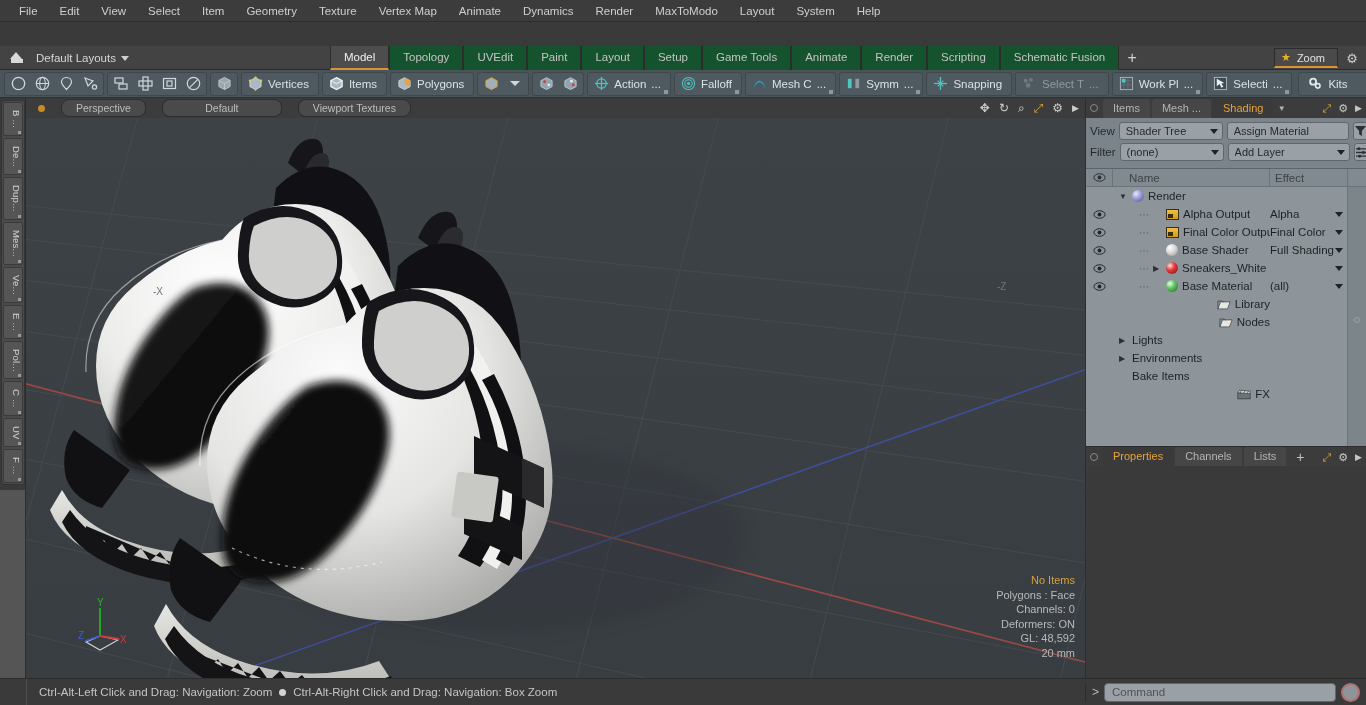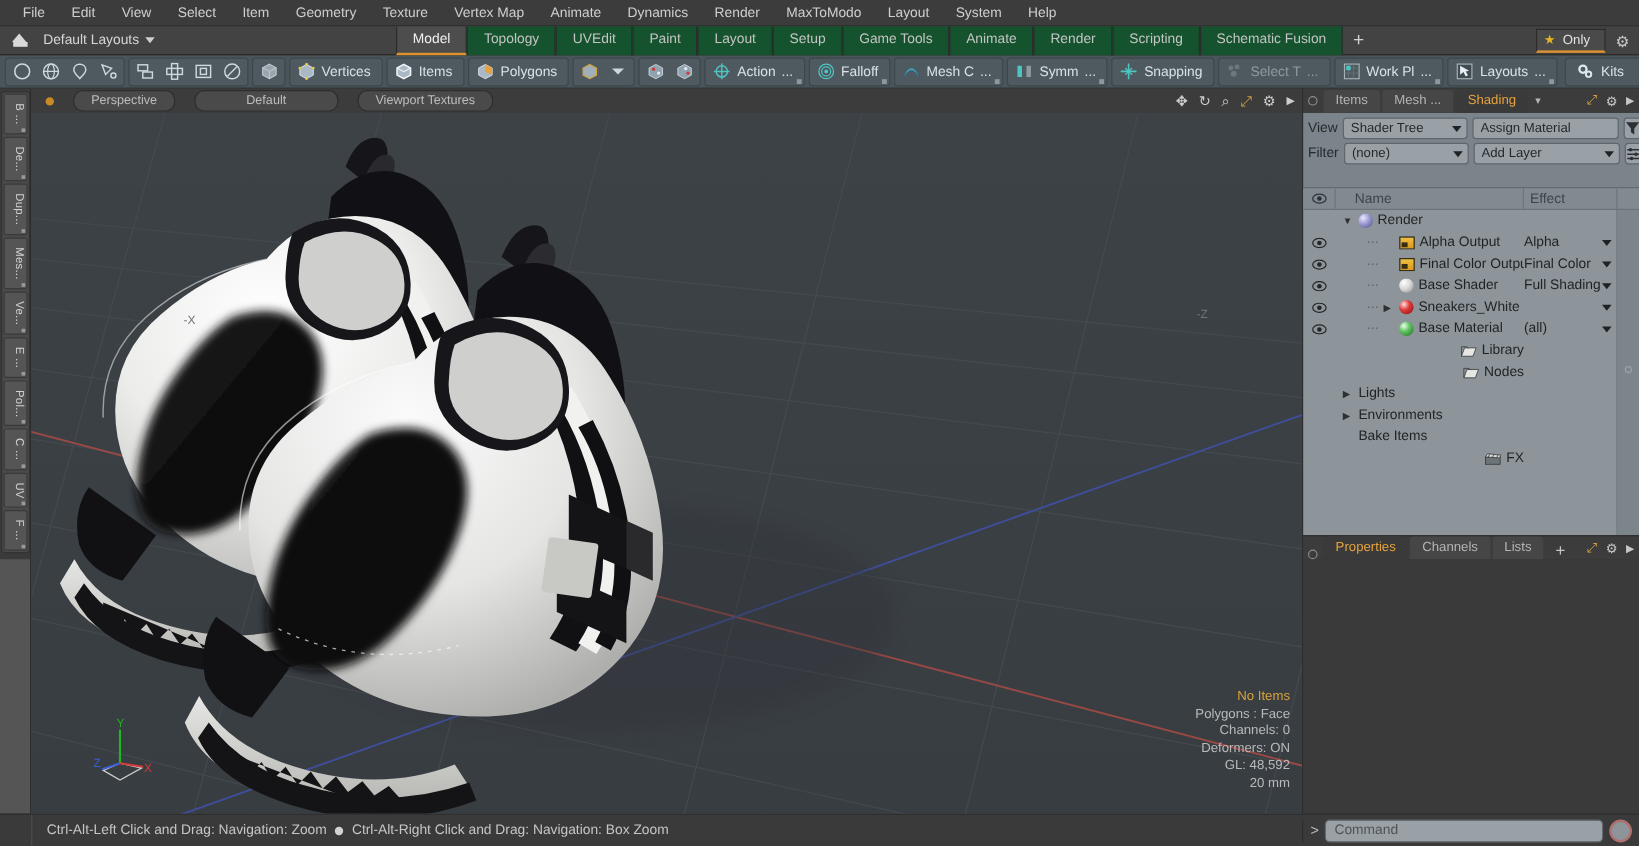--- a/index.html
+++ b/index.html
@@ -17,21 +17,21 @@
   
   .menubar{
     height:22px; background:#3c3c3c; display:flex; align-items:center;
     padding-left:8px; border-bottom:1px solid #2e2e2e; flex:none;
   }
   .menubar .mi{ padding:0 11px; line-height:22px; font-size:11.5px; color:#cfcfcf; white-space:nowrap; }
 
   
   .layoutbar{
     height:24px; background:#434343; display:flex; align-items:center; flex:none;
-    border-bottom:1px solid #2c2c2c; position:relative;
+    border-bottom:1px solid #2c2c2c; position:relative;margin-top:24px;
   }
   .lb-left{ display:flex; align-items:center; padding-left:6px; }
   .tri-up{
     width:0;height:0;border-left:6px solid transparent;border-right:6px solid transparent;
     border-bottom:7px solid #d8d8d8; margin-right:2px;
   }
   .tri-stem{ width:12px;height:4px;background:#d8d8d8; }
   .up-icon{ display:flex; flex-direction:column; align-items:center; margin:0 8px 0 4px; }
   .layout-name{ font-size:11.5px; color:#d6d6d6; margin-left:4px; }
   .caret-sm{
@@ -126,21 +126,21 @@
     height:20px; background:#3c3c3c; display:flex; align-items:center; gap:2px; padding-left:4px;
     position:relative; flex:none;
   }
   .pt-dot{ width:8px;height:8px;border-radius:50%;border:1px solid #8a8a8a; background:#3c3c3c; margin-right:3px;}
   .ptab{ padding:1px 10px; font-size:11px; color:#b4b4b4; background:#464646; border-radius:3px 3px 0 0; line-height:17px;}
   .ptab.active{ color:#e5a33d; background:#3a3a3a; }
   .pt-right{ position:absolute; right:4px; top:0; height:20px; display:flex; align-items:center; gap:7px; color:#c6c6c6; font-size:11px; }
 
   .shaderctl{ background:#7b848a; padding:4px 4px 3px 4px; flex:none; }
   .ctlrow{ display:flex; align-items:center; gap:4px; margin-bottom:3px; }
-  .ctlrow:last-child{ margin-bottom:16px; }
+  .ctlrow:last-child{ margin-bottom:4px; }
   .ctl-lbl{ width:34px; font-size:11.5px; color:#26292b; }
   .combo{
     flex:none; height:18px; background:#9aa1a6; border:1px solid #5f676c; border-radius:3px;
     display:flex; align-items:center; justify-content:space-between; padding:0 4px 0 6px;
     font-size:11px; color:#26292b;
   }
   .combo.c1{ width:104px; } .combo.c2{ width:122px; }
   .combo .cv{ white-space:nowrap; overflow:hidden; }
   .sq-btn{ width:20px; height:18px; background:#9aa1a6; border:1px solid #5f676c; border-radius:3px;
            display:flex; align-items:center; justify-content:center; }
@@ -169,21 +169,21 @@
   .imgico:after{ content:''; position:absolute; left:1px; bottom:1px; width:5px;height:4px;background:#3a2e12; }
   .folder{ width:14px;height:11px; flex:none;}
   .twisty{ width:9px; display:inline-block; color:#2c3032; font-size:8px; flex:none;}
   .dashline{ color:#5c6468; font-size:10px; }
   .mini-caret{ width:0;height:0;border-left:4px solid transparent;border-right:4px solid transparent;
                border-top:5px solid #1f2224; }
   .tree-scroll{ position:absolute; right:0; top:18px; bottom:0; width:18px; background:#7c858a; }
   .tree-colsplit{ position:absolute; right:18px; top:0; bottom:0; width:1px; background:#6b7479; }
 
   .props-tabs{
-    height:20px; background:#3c3c3c; display:flex; align-items:flex-end; gap:2px; padding-left:4px;
+    height:20px; background:#3c3c3c; display:flex; align-items:center; gap:2px; padding-left:4px;
     position:relative; flex:none; border-top:1px solid #2d2d2d;
   }
   .propsbody{ height:212px; background:#3a3a3a; flex:none; }
 
   
   .bottombar{ height:27px; background:#3a3a3a; display:flex; align-items:center; flex:none;
               border-top:1px solid #2d2d2d; }
   .hintzone{ flex:1; display:flex; align-items:center; height:100%; border-left:1px solid #4d4d4d; padding-left:12px; }
   .hint{ font-size:11.5px; color:#c5c5c5; }
   .hintdot{ display:inline-block; width:7px;height:7px;border-radius:50%;background:#d3d3d3; margin:0 7px; vertical-align:middle;}
@@ -237,21 +237,21 @@
         <div class="lb-tab">Game Tools</div>
         <div class="lb-tab">Animate</div>
         <div class="lb-tab">Render</div>
         <div class="lb-tab">Scripting</div>
         <div class="lb-tab">Schematic Fusion</div>
         <div class="lb-plus">+</div>
       </div>
     <div class="lb-right">
       <div class="only-btn">
         <span class="star">★</span>
-        <span>Only</span>
+        <span>Zoom</span>
       </div>
       <div class="gear-sm">⚙</div>
     </div>
   </div>
 
   <div class="toolbar">
     <div class="tgroup">
       <div class="tbtn">
         <svg width="17" height="17" viewBox="0 0 17 17">
             <circle cx="8.5" cy="8.5" r="6.2" fill="none" stroke="#cfd8dc" stroke-width="1.3"></circle>
@@ -422,21 +422,21 @@
         </svg>
       <span>Work Pl</span>
       <span>...</span>
       <i class="corner"></i>
     </div>
     <div class="tchip">
       <svg width="15" height="15" viewBox="0 0 16 16">
           <rect x="1.5" y="1.5" width="13" height="13" fill="#3f4b51" stroke="#aab5ba" stroke-width="1"></rect>
           <path d="M4 3 L4 11 L7 8.5 L9 12.5 L11 11.5 L9 8 L12 7.5 Z" fill="#e8eef1"></path>
         </svg>
-      <span>Layouts</span>
+      <span>Selecti</span>
       <span>...</span>
       <i class="corner"></i>
     </div>
     <div style="flex:1"></div>
     <div class="tchip" style="padding:0 26px 0 8px">
       <svg width="16" height="15" viewBox="0 0 16 16">
           <circle cx="6" cy="6" r="3.2" fill="none" stroke="#dfe7ea" stroke-width="2"></circle>
           <circle cx="11" cy="10.5" r="2.4" fill="none" stroke="#dfe7ea" stroke-width="1.7"></circle>
         </svg>
       <span>Kits</span>

